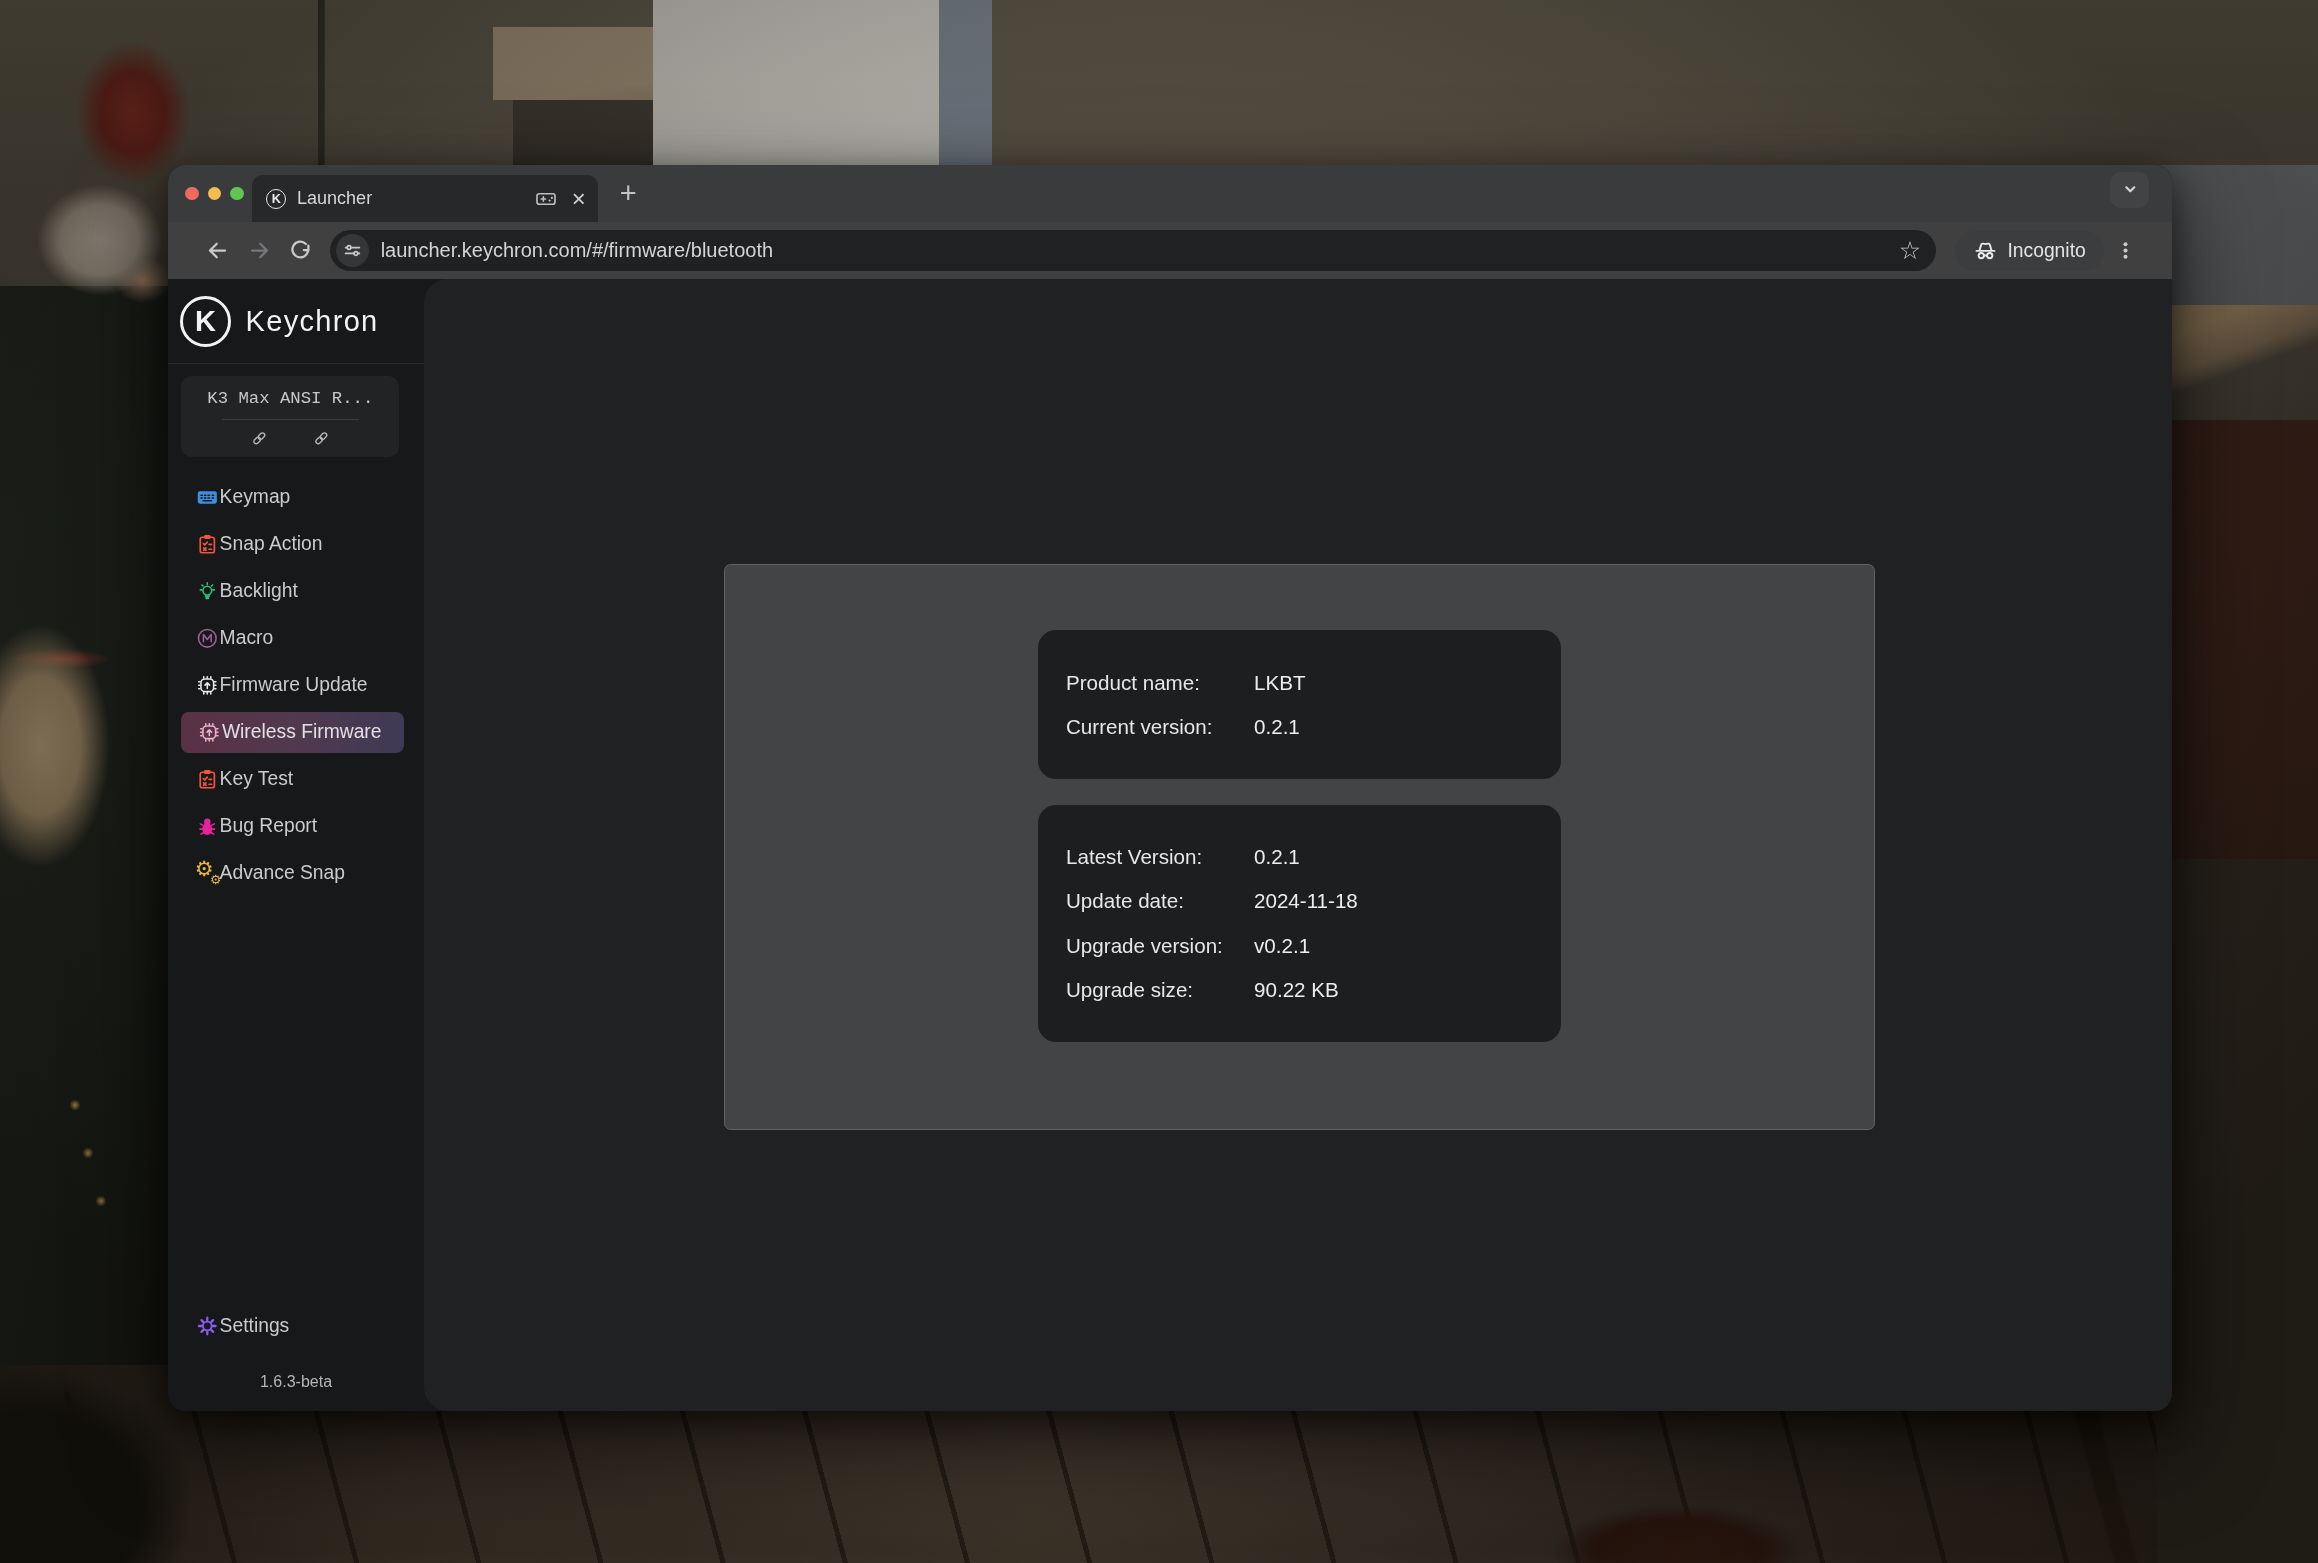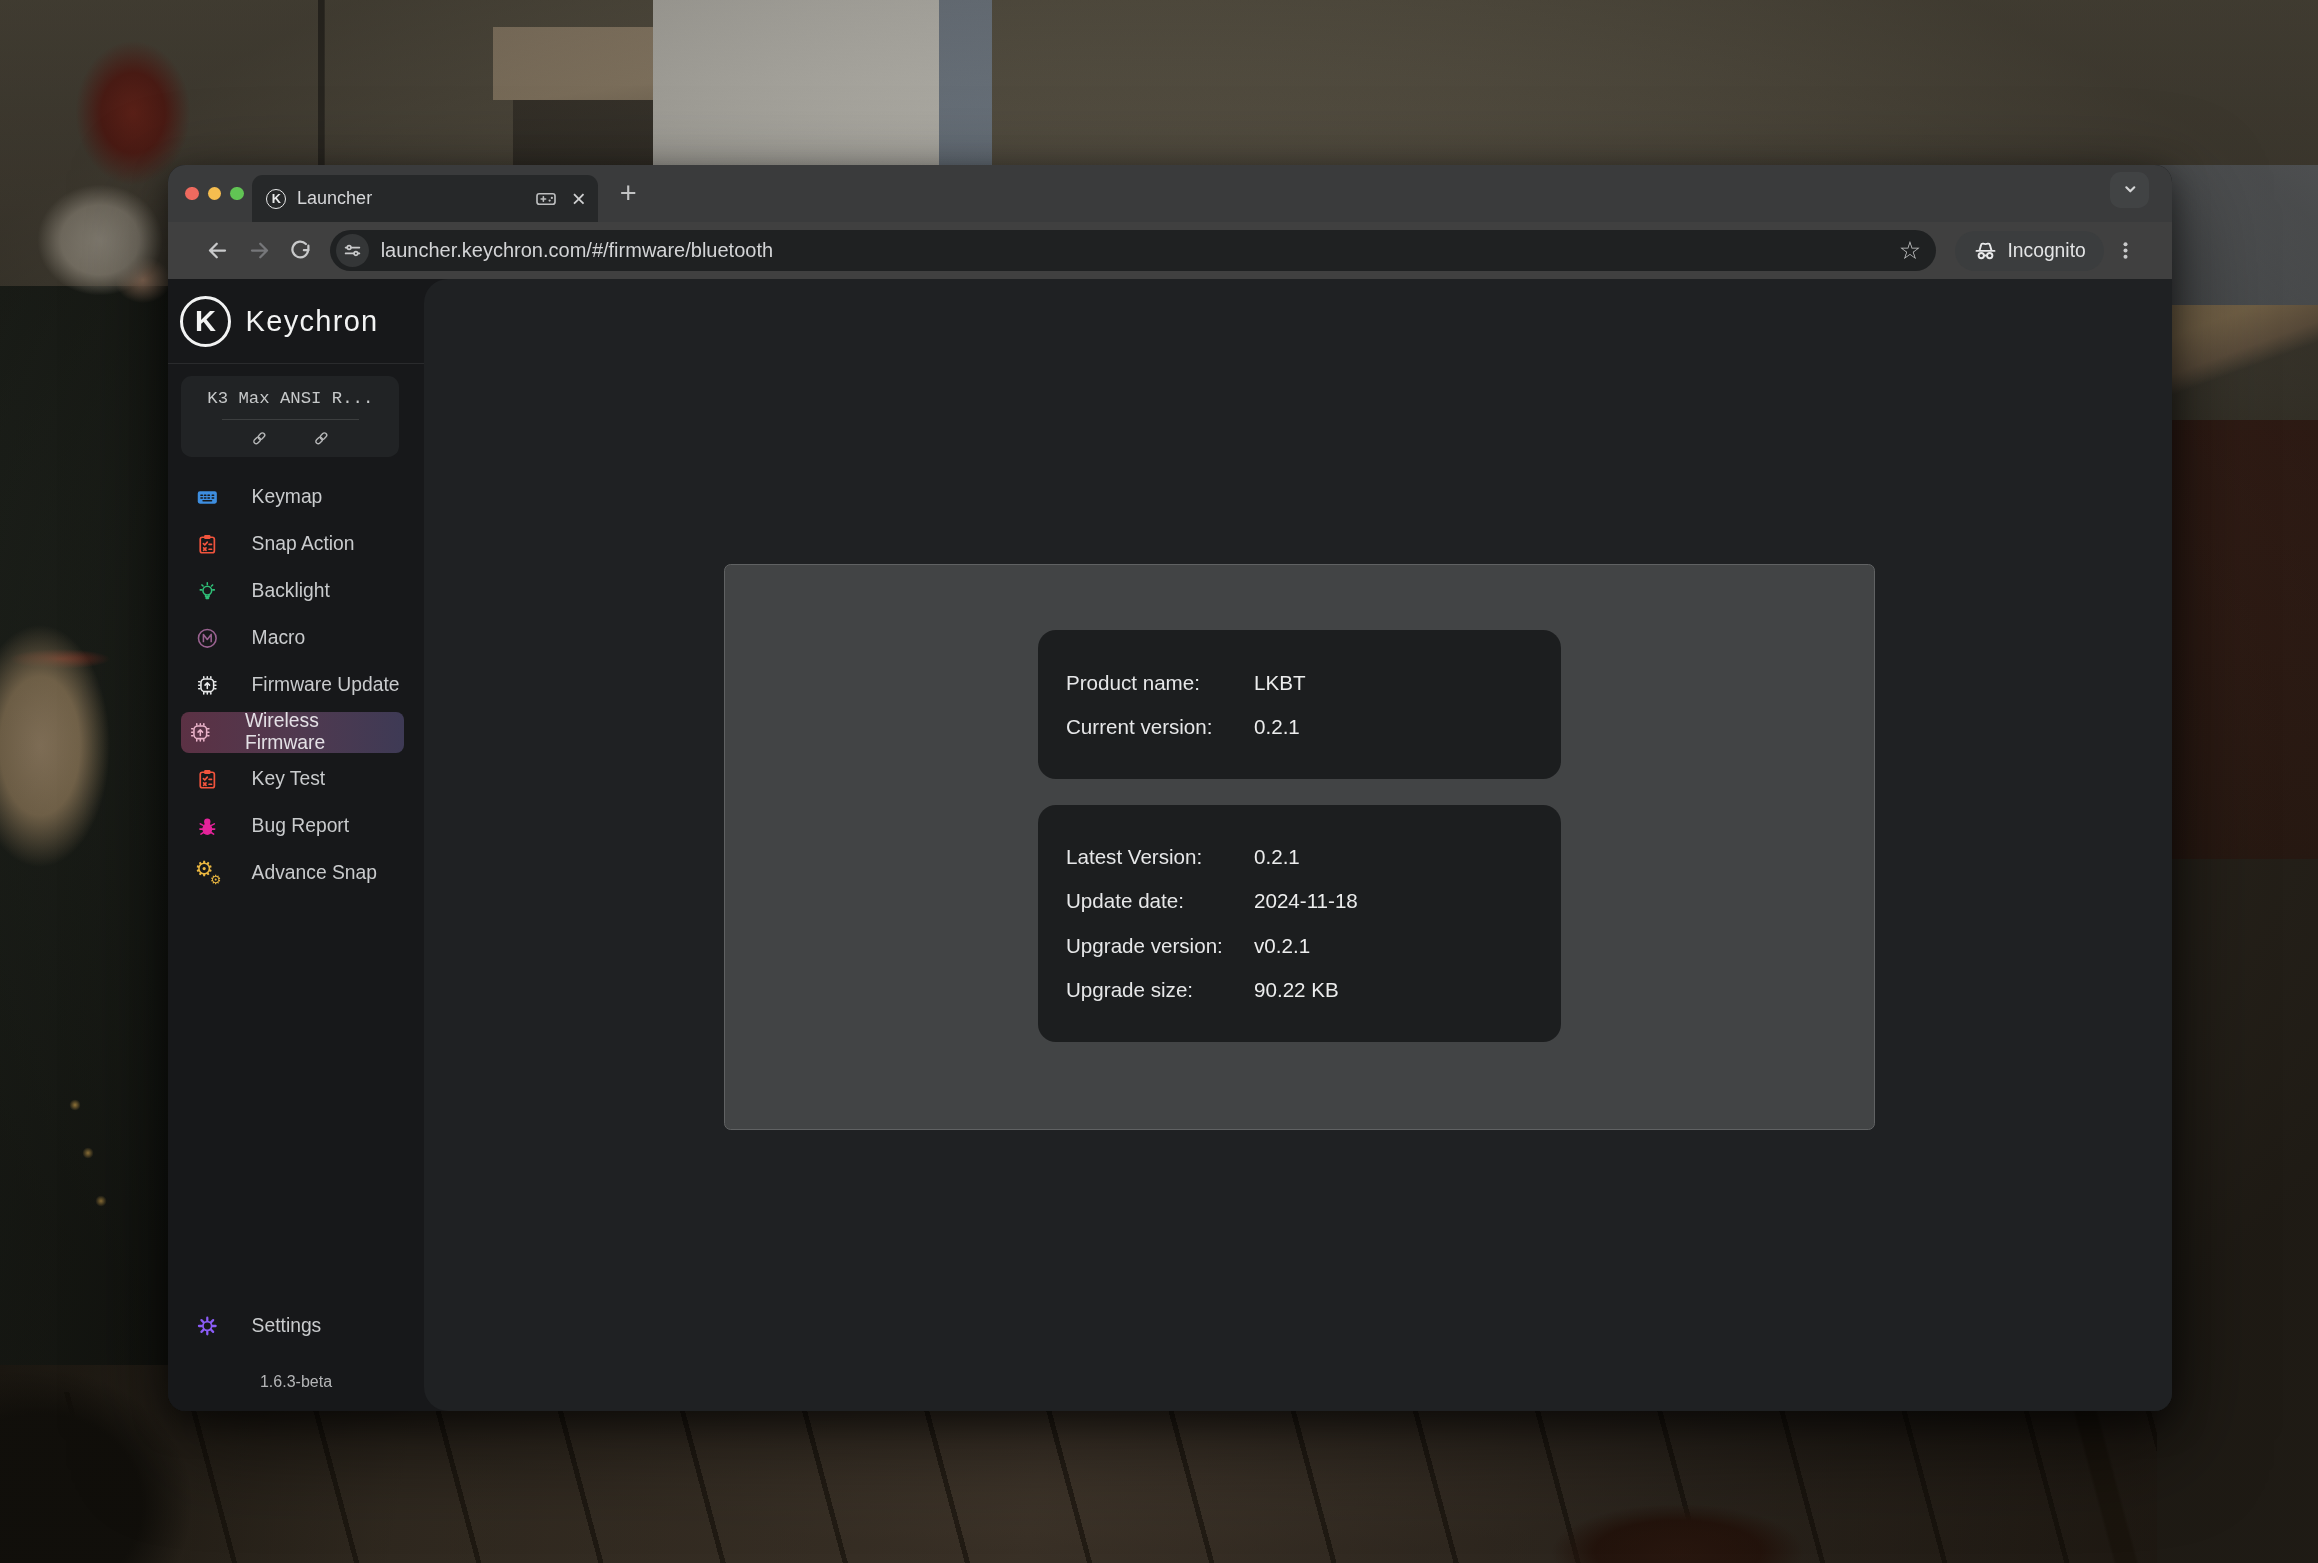--- a/index.html
+++ b/index.html
@@ -101,23 +101,23 @@
     display:flex; align-items:center; justify-content:center; font-size:29px; font-weight:700; flex:none; }
   .brand-name { font-size:29px; font-weight:500; letter-spacing:1.3px; color:#f2f3f3; }
 
   .device-card { margin:12px 0 0 13.3px; width:218px; height:81px; background:#212325; border-radius:10.7px;
     display:flex; flex-direction:column; align-items:center; padding-top:13.3px; flex:none;font-family:Liberation Mono, monospace; }
   .device-name { font-size:17.3px; color:#c6c8c9; }
   .device-hr { width:137px; height:0.7px; background:#3c3e3f; margin-top:10.7px; }
   .device-links { display:flex; gap:44px; margin-top:9.3px; color:#b5b6b7; }
 
   .menu { margin-top:16.6px; flex:none; }
-  .menu-item { height:47px; display:flex; align-items:center; padding-left:28px; gap:33px; }
+  .menu-item { height:47px; display:flex; align-items:center; padding-left:28px; gap:1px; }
   .menu-item .mi-label { font-size:19.3px; color:#c9cbcd; }
-  .menu-item.selected { height:41px; margin:3.3px 20px 2.7px 13.3px; padding-left:8px; border-radius:8px;
+  .menu-item.selected { height:41px; margin:3.3px 20px 2.7px 13.3px; padding-left:17px; border-radius:8px;
     background:linear-gradient(90deg, #5b3144 0%, #50394f 52%, #3e3a55 100%); }
   .menu-item.selected .mi-label { color:#e3e0e5; }
   .mi-icon { width:22.6px; height:22.6px; flex:none; display:flex; align-items:center; justify-content:center; }
   .gear-duo { position:relative; width:22.6px; height:22.6px; }
   .gear-duo .g1 { position:absolute; left:-1.3px; top:-4px; font-size:21px; line-height:1; }
   .gear-duo .g2 { position:absolute; right:-2.7px; bottom:-2.7px; font-size:12.7px; line-height:1; }
 
   .side-spacer { flex:1; }
   .settings-row { margin-bottom:24px; }
   .version { text-align:center; font-size:16px; color:#b4b5b7; margin-bottom:20px; flex:none; }

